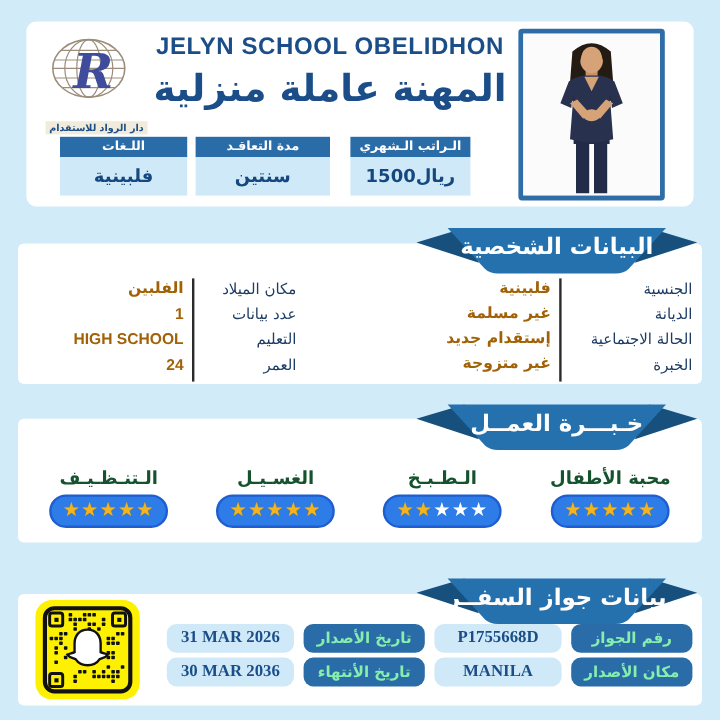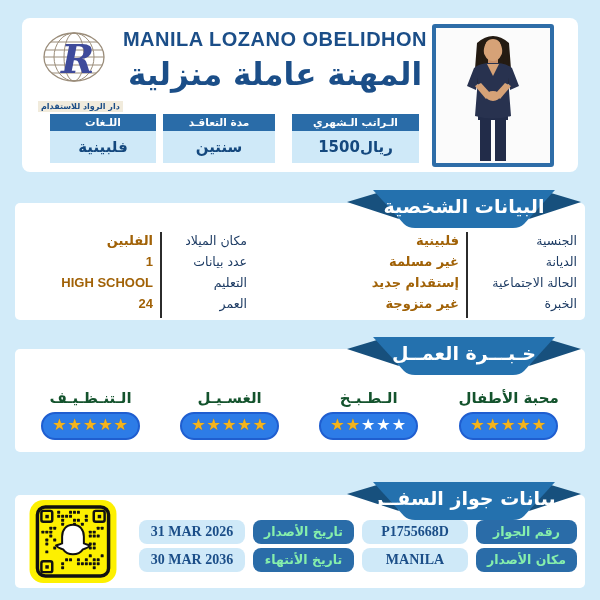--- a/index.html
+++ b/index.html
@@ -95,32 +95,32 @@
           <line x1="0" y1="20" x2="70" y2="20"></line>
           <line x1="0" y1="27" x2="70" y2="27"></line>
           <line x1="0" y1="35" x2="70" y2="35"></line>
           <line x1="0" y1="43" x2="70" y2="43"></line>
         </g>
         <text x="20" y="43" font-family="DejaVu Serif, serif" font-style="italic" font-weight="bold" font-size="40" fill="#3f4b9b">R</text>
       </svg>
       <div class="logo-caption">دار الرواد للاستقدام</div>
     </div>
 
-    <div class="name">MANILA LOZANO OBELIDHON</div>
+    <div class="name">JELYN SCHOOL OBELIDHON</div>
     <div class="profession">المهنة عاملة منزلية</div>
 
     <div class="info-box" style="left:28px; width:106px;">
       <div class="ib-label">اللـغات</div>
       <div class="ib-value">فلبينية</div>
     </div>
     <div class="info-box" style="left:141px; width:112px;">
       <div class="ib-label">مدة التعاقـد</div>
       <div class="ib-value">سنتين</div>
     </div>
-    <div class="info-box" style="left:270px; width:127px;">
+    <div class="info-box" style="left:270px; width:100px;">
       <div class="ib-label">الـراتب الـشهري</div>
       <div class="ib-value" style="direction:ltr;">1500ريال</div>
     </div>
 
     <div class="photo-frame">
       <svg width="114" height="135" viewBox="0 0 114 135">
         <rect x="0" y="0" width="114" height="135" fill="#fbfbfb"></rect>
         <path d="M41,15 Q57,1 73,15 L76,54 Q69,59 63,56 L51,56 Q45,59 38,54 Z" fill="#241b12"></path>
         <rect x="52" y="30" width="10" height="8" fill="#c8916a"></rect>
         <ellipse cx="57" cy="22" rx="9.5" ry="11" fill="#d6a277"></ellipse>

